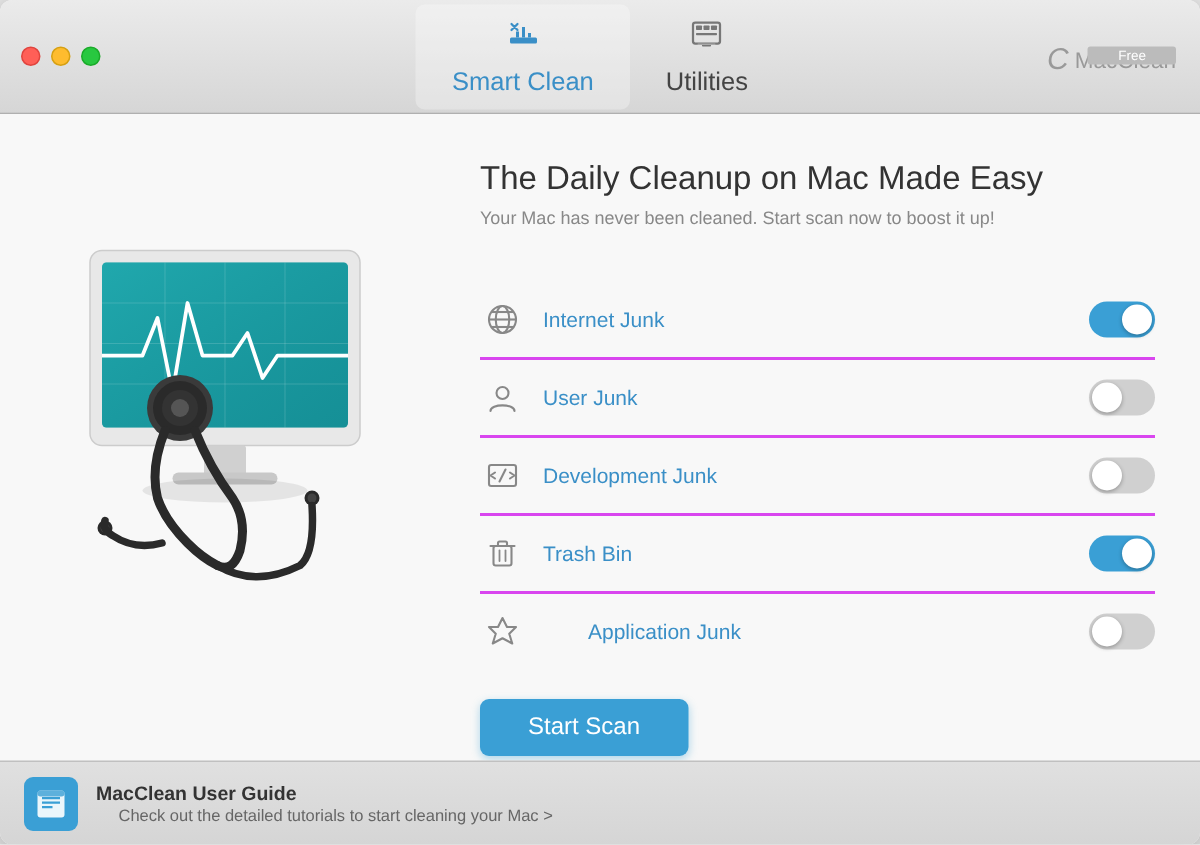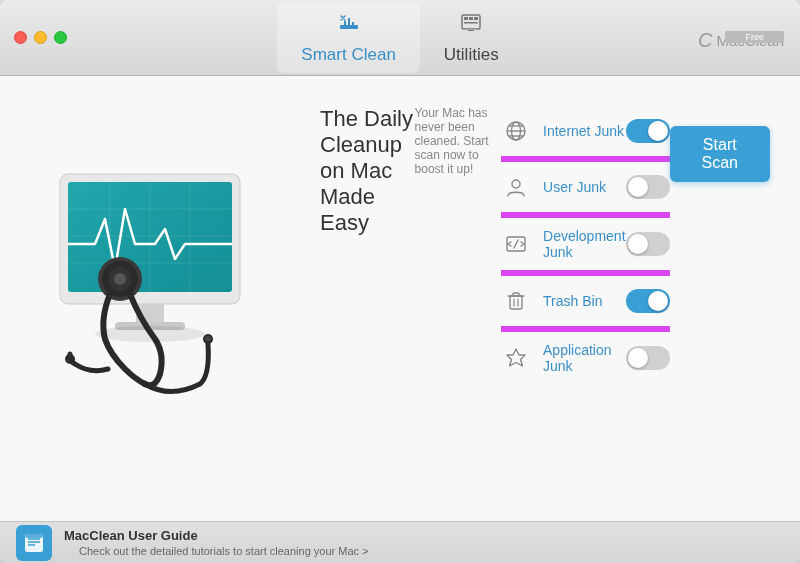--- a/index.html
+++ b/index.html
@@ -117,21 +117,21 @@
       align-items: center;
       justify-content: center;
       padding: 20px;
       flex-shrink: 0;
     }
 
     .right-panel {
       flex: 1;
       padding: 30px 30px 20px 20px;
       display: flex;
-      flex-direction: row;
+      flex-direction: column;
     }
 
     .headline {
       font-size: 22px;
       font-weight: 300;
       color: #333;
       margin-bottom: 6px;
     }
 
     .subheadline {
@@ -144,25 +144,26 @@
     .toggle-list {
       display: flex;
       flex-direction: column;
       gap: 0;
     }
 
     .toggle-item {
       display: flex;
       align-items: center;
       padding: 10px 0;
-      border-bottom: 6px solid #d946ef;
+      border-bottom: 2px solid #d946ef;
     }
 
     .toggle-item:last-child {
       border-bottom: none;
+      gap: 30px;
     }
 
     .item-icon {
       width: 30px;
       height: 30px;
       display: flex;
       align-items: center;
       justify-content: center;
       margin-right: 12px;
       flex-shrink: 0;
@@ -227,21 +228,21 @@
       border-radius: 6px;
       padding: 10px 32px;
       font-size: 16px;
       font-weight: 400;
       cursor: pointer;
       box-shadow: 0 2px 6px rgba(58, 159, 213, 0.4);
     }
 
     
     .footer {
-      height: 42px;
+      height: 56px;
       background: linear-gradient(to bottom, #e0e0e0, #d5d5d5);
       border-top: 1px solid #c0c0c0;
       display: flex;
       align-items: center;
       padding: 0 16px;
       gap: 12px;
       flex-shrink: 0;
     }
 
     .footer-icon {

